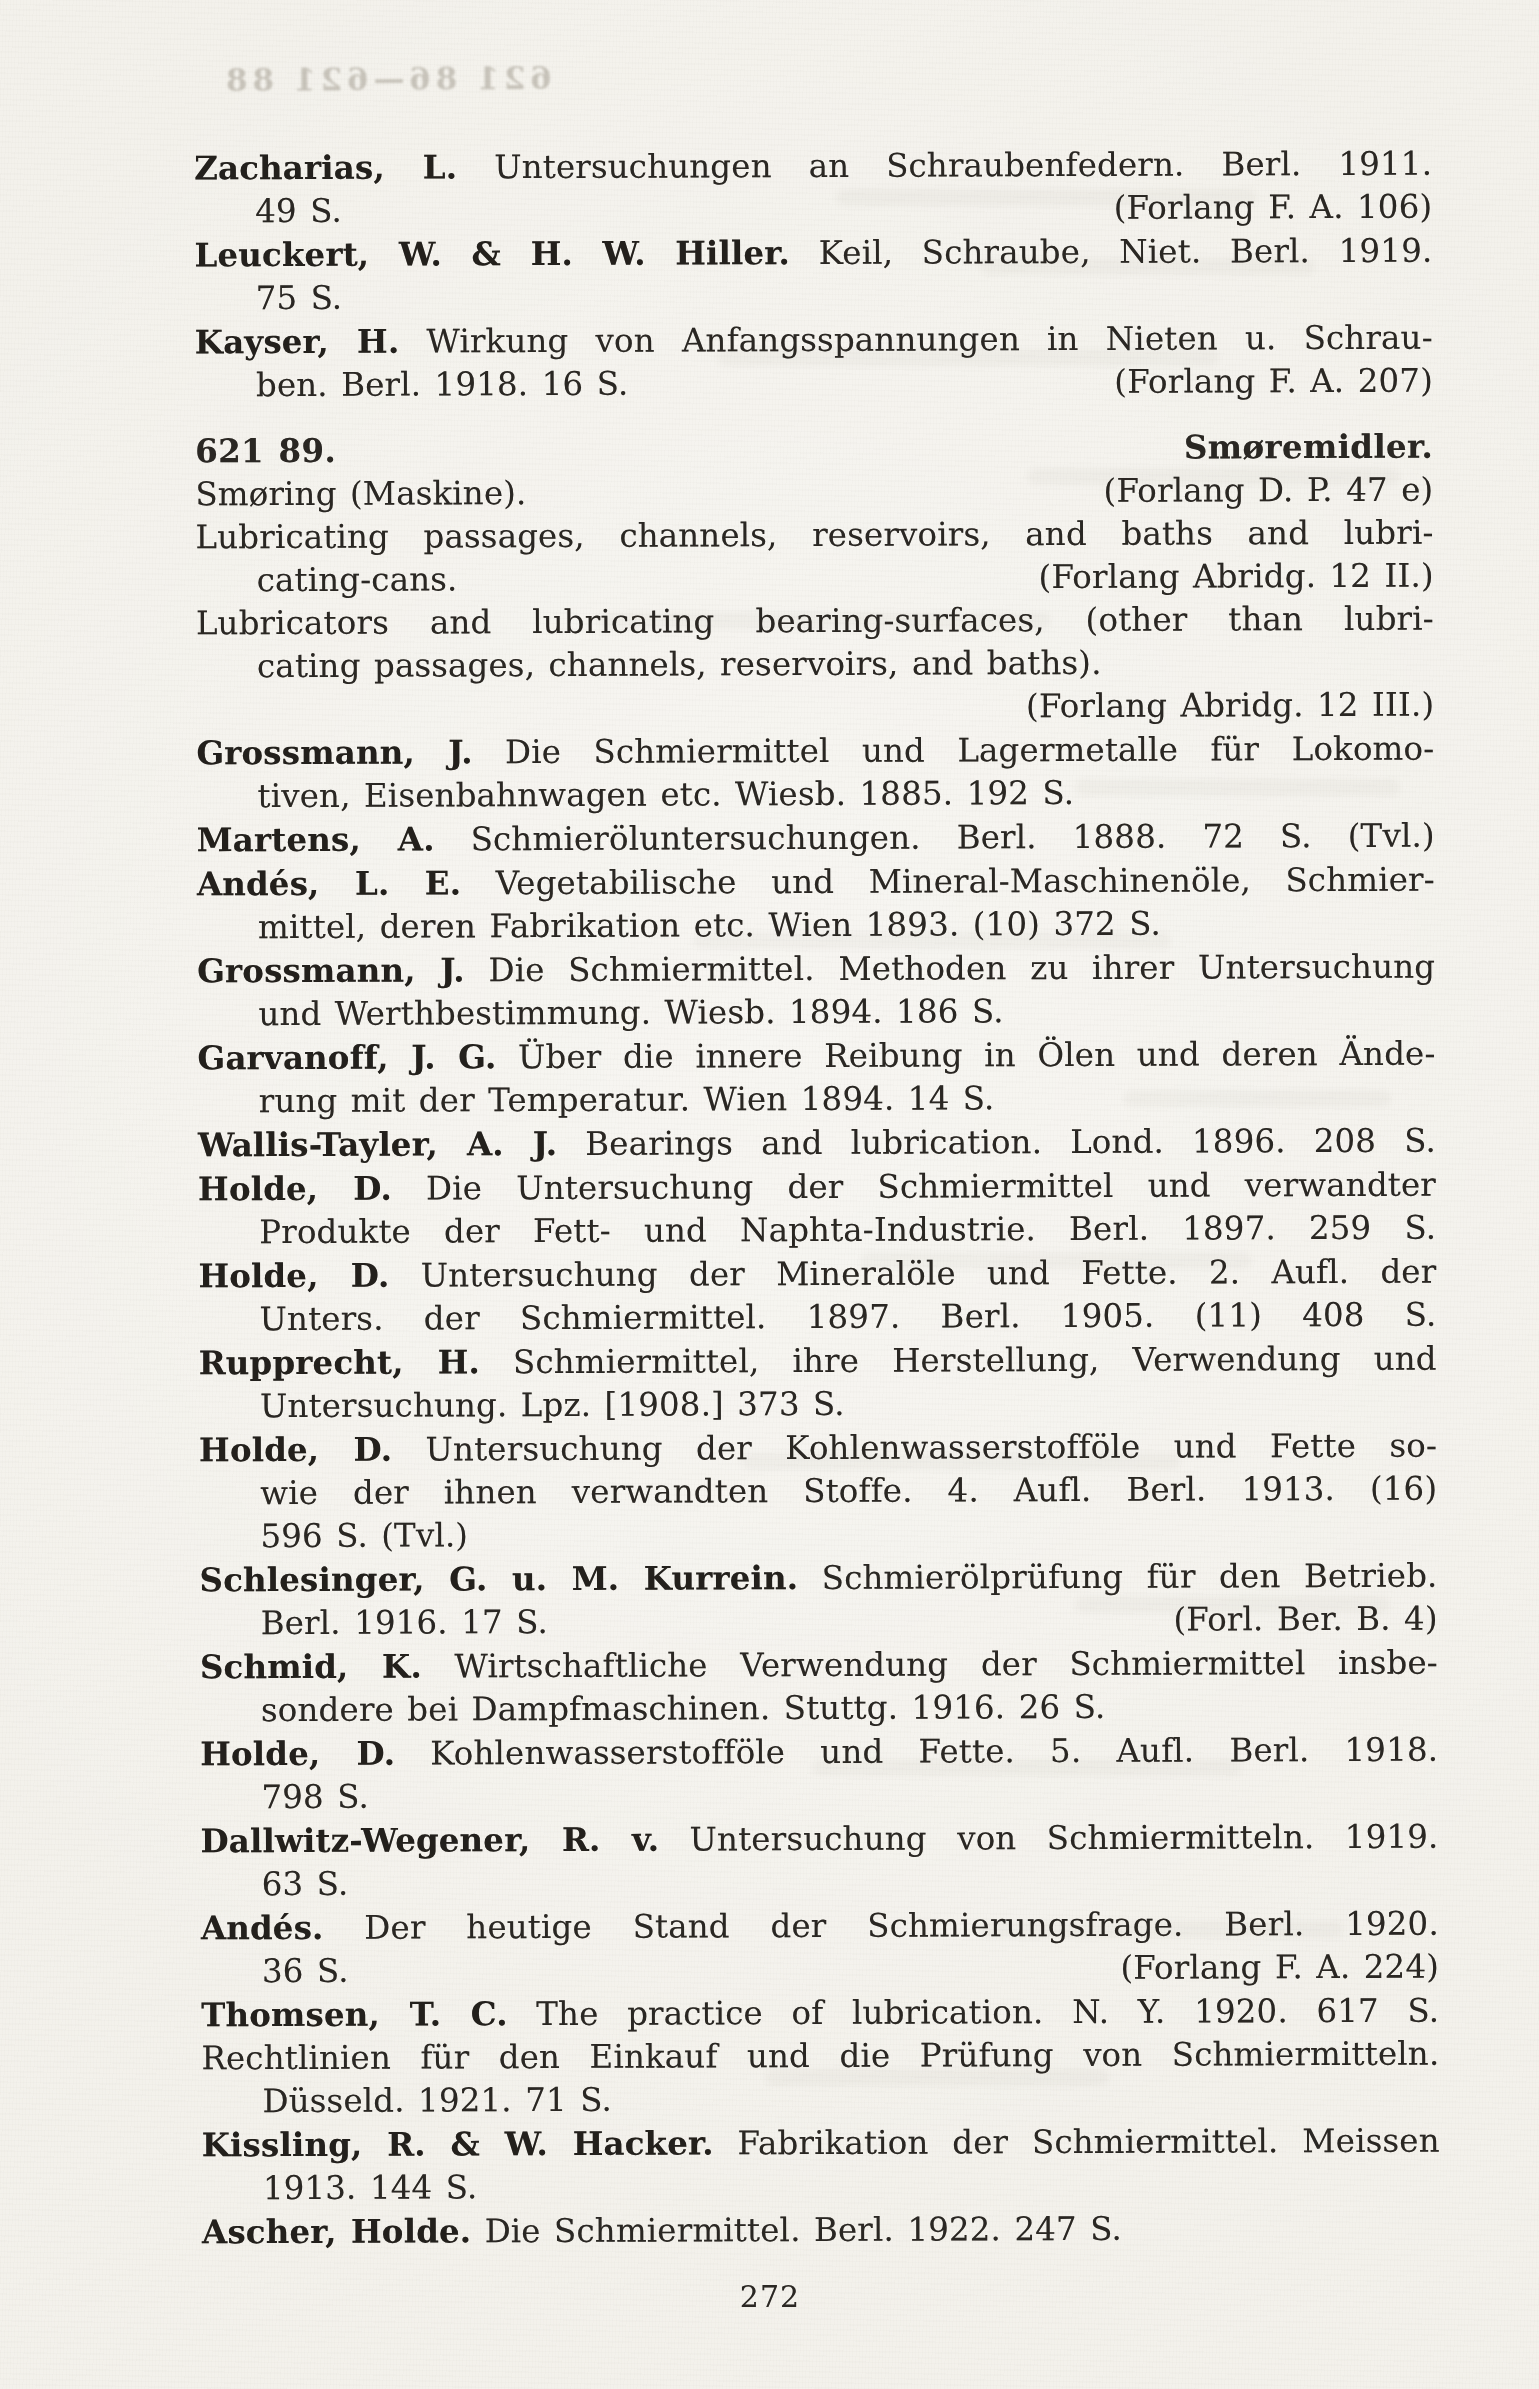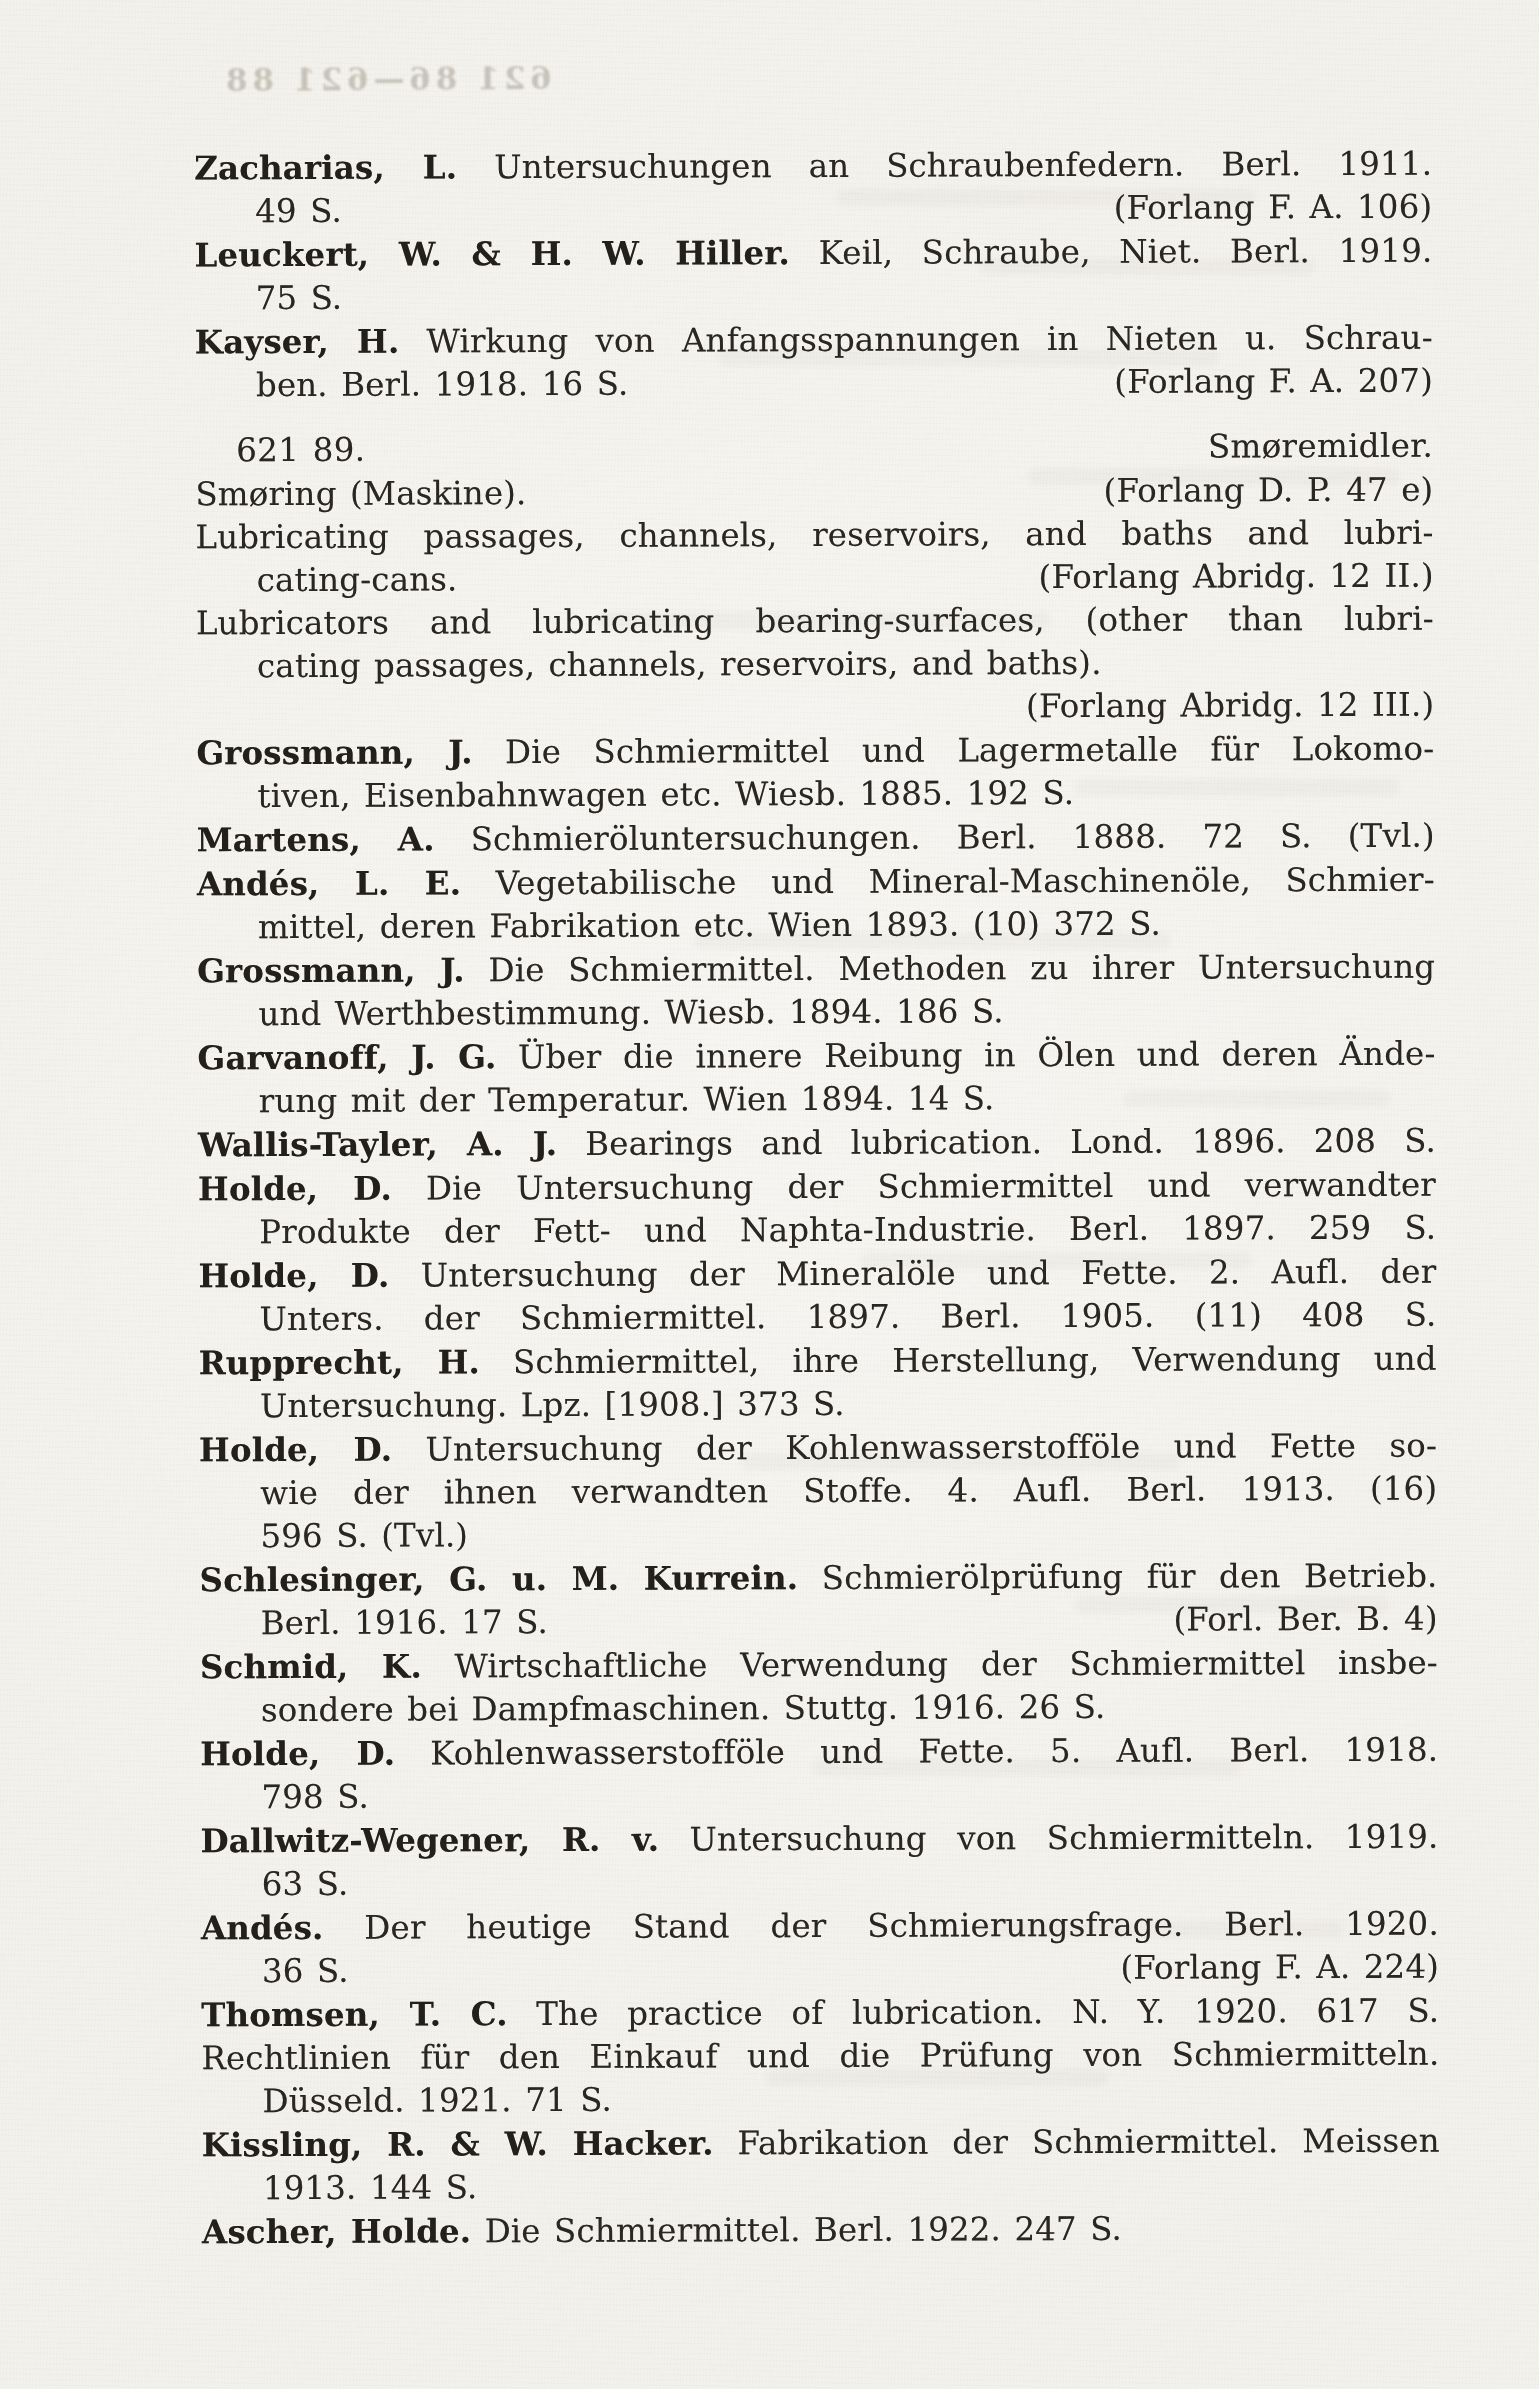--- a/index.html
+++ b/index.html
@@ -63,21 +63,21 @@
   .line.j { text-align: justify; text-align-last: justify; }
   .line.indent { padding-left: 61px; }
   .line.flex { display: flex; justify-content: space-between; }
   .line.right { text-align: right; }
 
   .line.heading {
     margin-top: 21.5px; margin-bottom: 1.9px;
     font-weight: bold;
     letter-spacing: 0.01em;
   }
-  .line.heading span { font-weight: normal; margin-left: 41px; }
+  .line.heading span { font-weight: bold; }
 
   b { font-weight: bold; color: #23201c; }
 
   .page-number {
     position: absolute;
     left: 0; width: 100%;
     top: 2279px;
     text-align: center;
     font-size: 30px;
     letter-spacing: 1px;
@@ -175,15 +175,16 @@
         <span>(Forlang F. A. 224)</span>
       </div>
       <div class="line j"><b>Thomsen, T. C.</b> <span>The practice of lubrication. N. Y. 1920. 617 S.</span></div>
       <div class="line j"><span>Rechtlinien für den Einkauf und die Prüfung von Schmiermitteln.</span></div>
       <div class="line indent"><span>Düsseld. 1921. 71 S.</span></div>
       <div class="line j"><b>Kissling, R. &amp; W. Hacker.</b> <span>Fabrikation der Schmiermittel. Meissen</span></div>
       <div class="line indent"><span>1913. 144 S.</span></div>
       <div class="line"><b>Ascher, Holde.</b> <span>Die Schmiermittel. Berl. 1922. 247 S.</span></div>
     </div>
 
+  <div class="page-number">272</div>
 
 </div>
 
 
 </body></html>

